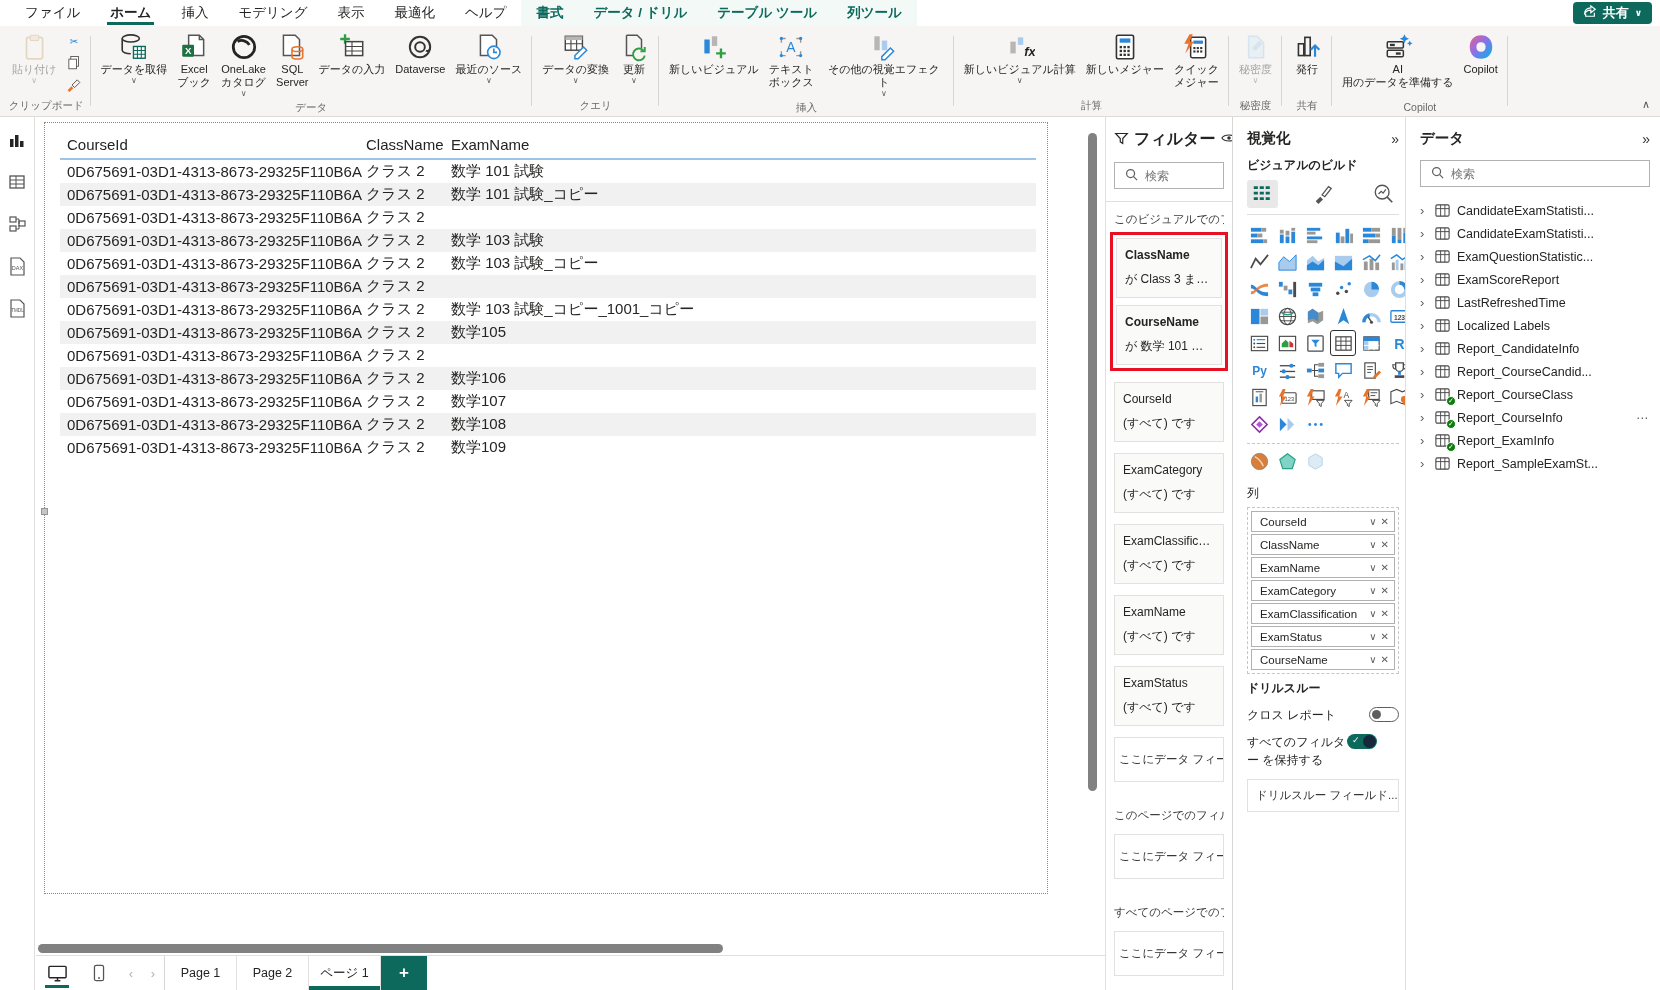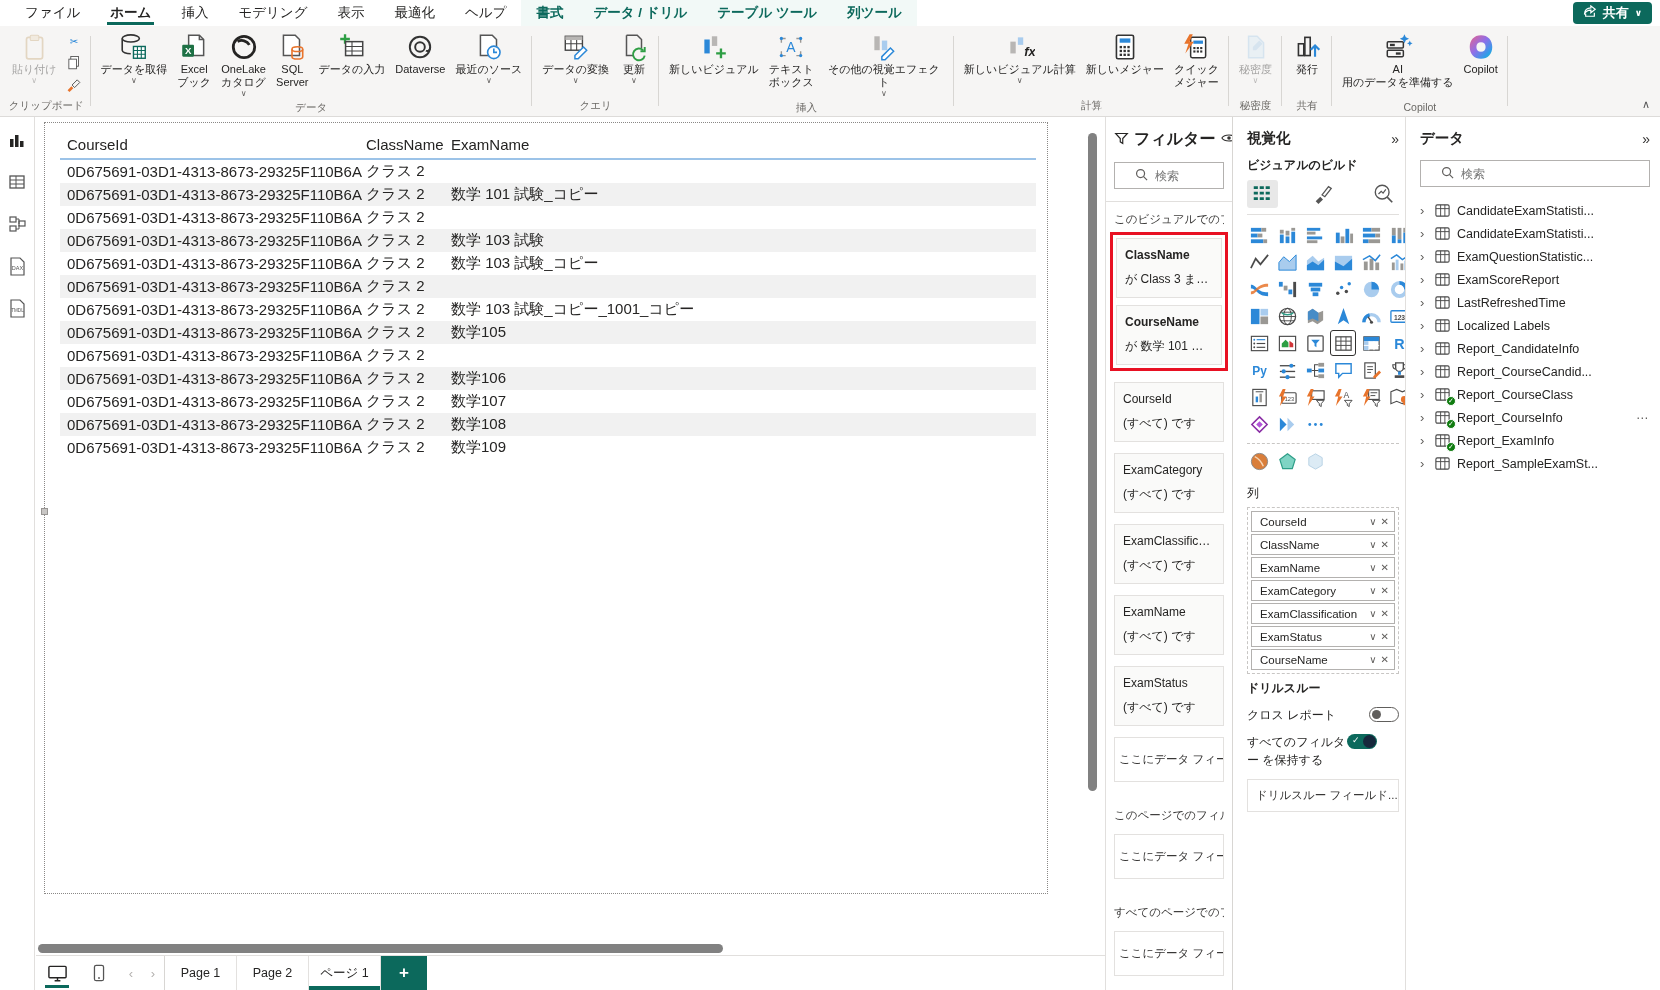--- a/index.html
+++ b/index.html
@@ -50,21 +50,21 @@
   .c2{flex:1}
   .tr.band{background:#f1f1f1}
   .vscroll{position:absolute;right:8px;top:16px;width:9px;height:658px;background:#818181;border-radius:5px}
   .hscroll{position:absolute;left:2px;top:827px;width:685px;height:9px;background:#818181;border-radius:5px}
 
   
   .fpane{position:absolute;left:1105px;top:117px;width:128px;height:873px;background:#fff;border-left:1px solid var(--bd);
          border-right:1px solid #d8d6d3;padding:12px 8px 0;overflow:hidden}
   .fhead{display:flex;align-items:center;gap:5px}
   .fhead .ft{font-weight:bold;font-size:16px;flex:1;white-space:nowrap}
-  .searchbox{margin-top:12px;height:27px;border:1px solid #b3b1af;background:#fff;display:flex;align-items:center;gap:5px;padding:0 20px}
+  .searchbox{margin-top:12px;height:27px;border:1px solid #b3b1af;background:#fff;display:flex;align-items:center;gap:5px;padding:0 10px}
   .searchbox input{border:none;outline:none;width:100%;font-size:12px;font-family:inherit;color:#252423;background:transparent}
   .fdiv{border-top:1px solid var(--bd);margin:12px -8px 0}
   .fsect{margin-top:10px;font-size:11.5px;color:#3b3a39;white-space:nowrap;overflow:hidden;text-overflow:ellipsis;display:flex}
   .redbox{margin:5px -4px 0;border:3px solid var(--red);padding:3px;display:flex;flex-direction:column;gap:7px}
   .fcard{border:1px solid #e3e1df;background:#fafaf9;padding:9px 8px;font-size:12px}
   .fcard .fname{margin-bottom:9px;white-space:nowrap;overflow:hidden;text-overflow:ellipsis}
   .fcard.applied .fname{font-weight:bold}
   .fcard .fval{color:#252423;white-space:nowrap;overflow:hidden;text-overflow:ellipsis}
   .fcards{display:flex;flex-direction:column;gap:11px;margin-top:11px}
   .fdrop{border:1px solid #e3e1df;background:#fff;padding:14px 4px;font-size:11.5px;color:#323130;text-align:center;margin-top:11px;
@@ -387,20 +387,21 @@
     <div class="tbl">
       <div class="tr th">
           <div class="c0">CourseId</div>
           <div class="c1">ClassName</div>
           <div class="c2">ExamName</div>
         </div>
       <div>
           <div class="tr">
             <div class="c0">0D675691-03D1-4313-8673-29325F110B6A</div>
             <div class="c1">クラス 2</div>
+            <div class="c2">数学 101 試験</div>
           </div>
           <div class="tr band">
             <div class="c0">0D675691-03D1-4313-8673-29325F110B6A</div>
             <div class="c1">クラス 2</div>
             <div class="c2">数学 101 試験_コピー</div>
           </div>
           <div class="tr">
             <div class="c0">0D675691-03D1-4313-8673-29325F110B6A</div>
             <div class="c1">クラス 2</div>
           </div>

